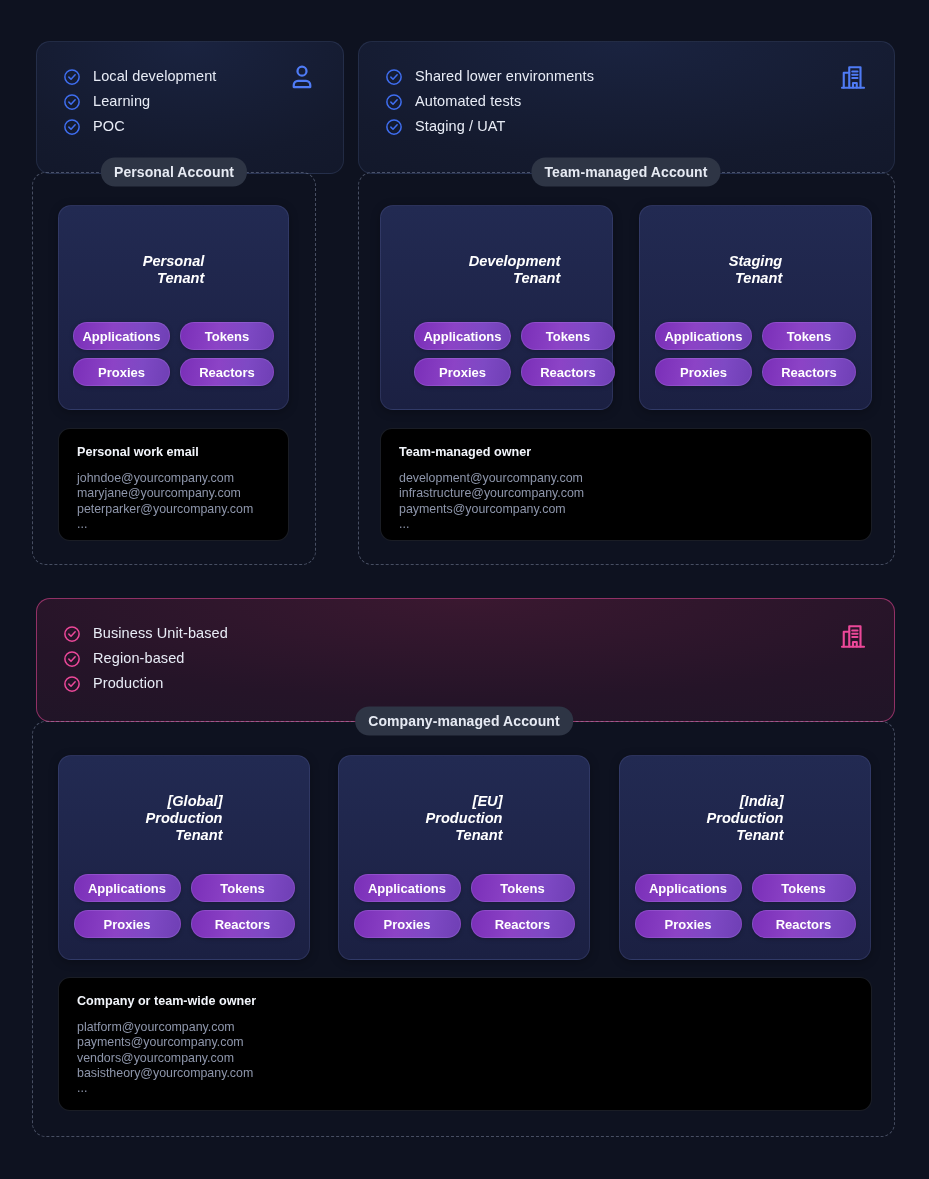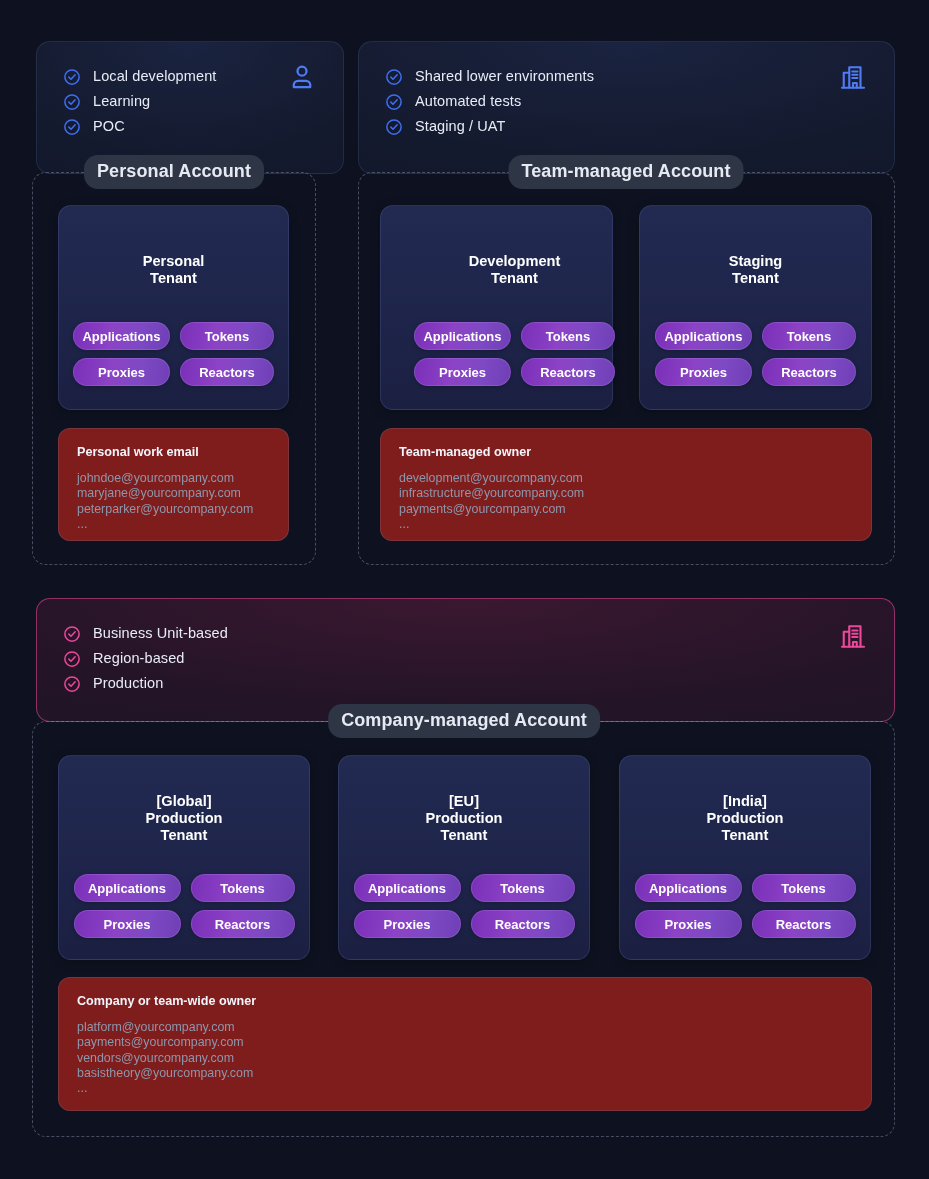--- a/index.html
+++ b/index.html
@@ -39,21 +39,21 @@
   .group {
     position: absolute;
     border: 1px dashed rgba(150,162,190,0.42);
     border-radius: 14px;
   }
   .group-badge {
     position: absolute;
     transform: translate(-50%, -50%);
     background: #2e3545;
     color: #e6eaf3;
-    font-size: 18px;
+    font-size: 14px;
     font-weight: bold;
     letter-spacing: 0.1px;
     padding: 6px 13px 7px;
     border-radius: 14px;
     white-space: nowrap;
     z-index: 5;
   }
 
   
   .tenant {
@@ -64,22 +64,23 @@
     box-shadow: 0 2px 10px rgba(0,0,0,0.28);
     display: flex;
     flex-direction: column;
     align-items: center;
   }
   .tenant-title {
     color: #ffffff;
     font-weight: bold;
     font-size: 14.6px;
     line-height: 17px;
-    text-align: center;
+    text-align: right;
     white-space: pre-line;
+    font-style: italic;
   }
   .pills {
     display: grid;
     grid-template-columns: auto auto;
     gap: 8px 10px;
     justify-content: center;
   }
   .pill {
     background: linear-gradient(100deg, #7a2fb8 0%, #8c43c6 40%, #7e49c4 70%, #6f3fb5 100%);
     color: #ffffff;
@@ -93,21 +94,21 @@
     border: 1px solid rgba(190,150,240,0.22);
     box-shadow: 0 1px 4px rgba(0,0,0,0.25);
     white-space: nowrap;
   }
 
   
   .owners {
     position: absolute;
     border-radius: 12px;
     border: 1px solid rgba(130,145,185,0.20);
-    background: #7f1d1d;
+    background: #000000;
     padding: 16px 18px 16px;
   }
   .owners-title {
     color: #f2f5fb; font-size: 12.6px; font-weight: bold; margin-bottom: 12px;
   }
   .owners-line {
     color: #8e96ab; font-size: 12.4px; line-height: 15.3px; white-space: nowrap;
   }
 </style>
 </head>

